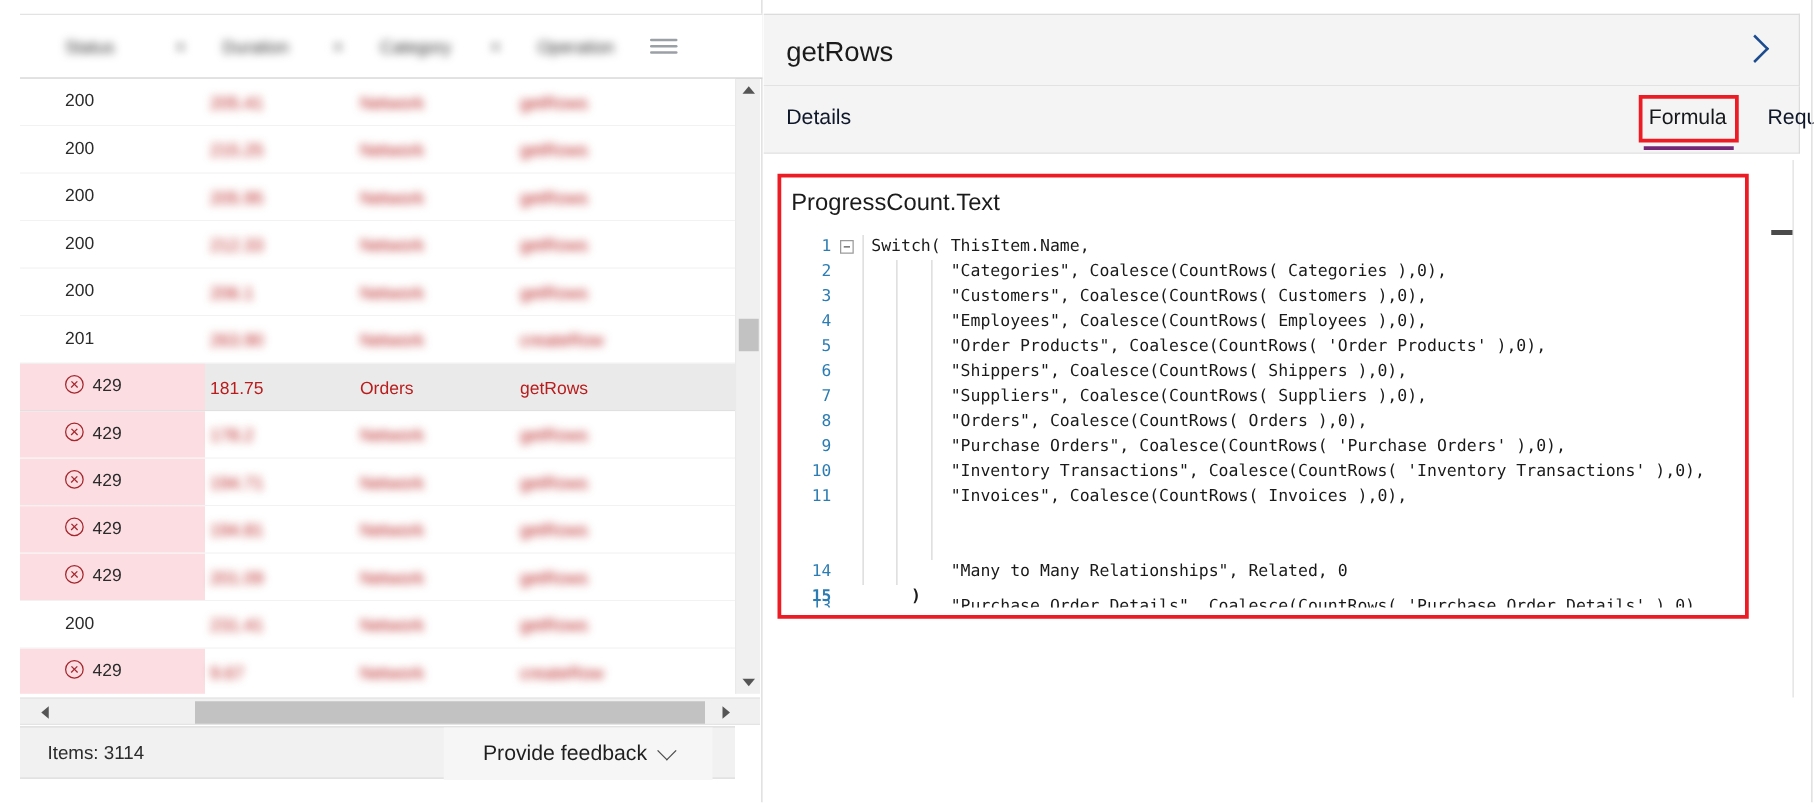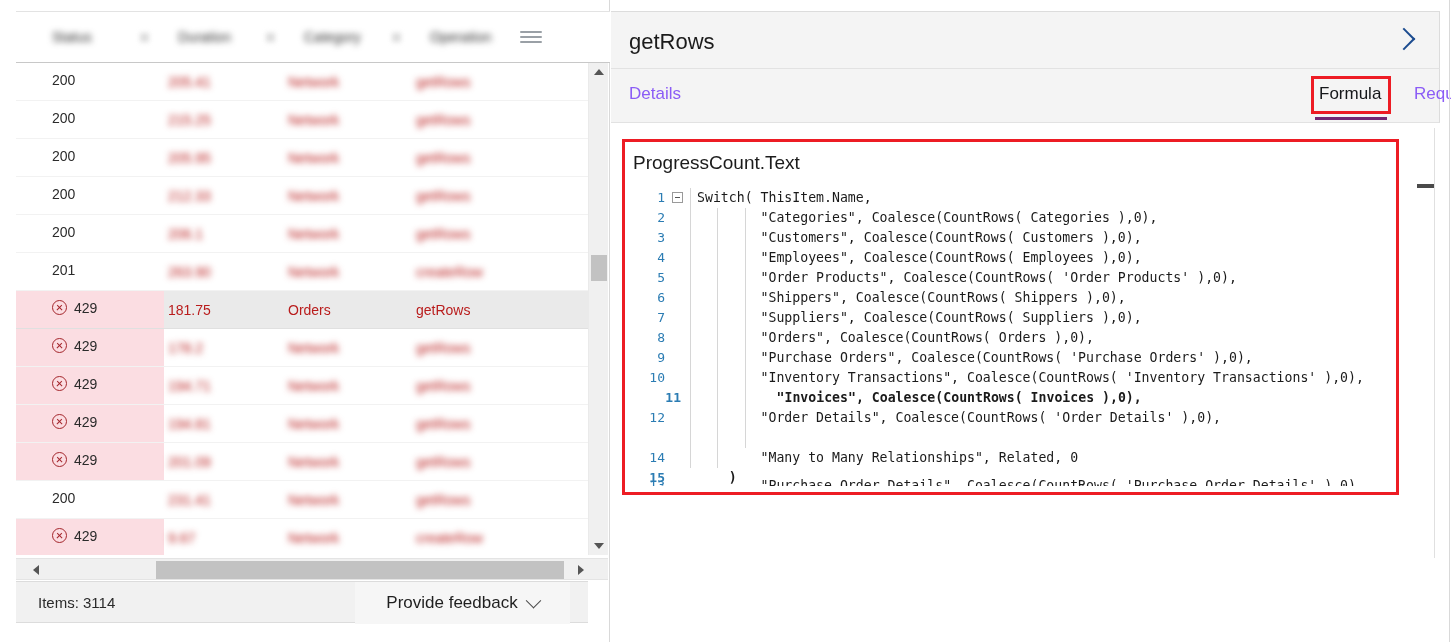--- a/index.html
+++ b/index.html
@@ -252,21 +252,21 @@
     left: 0; top: 69px;
     width: 829px; height: 54px;
     background: #f4f4f4;
     border-bottom: 1px solid #e2e2e2;
     border-right: 1px solid #dcdcdc;
   }
   .tab {
     position: absolute;
     top: 15px;
     font-size: 17px;
-    color: #8b5cf6;
+    color: #0f172a;
     white-space: nowrap;
     cursor: pointer;
   }
   .tab.active { color: #15171a; }
   #tab-underline {
     position: absolute;
     left: 704px; top: 48px;
     width: 72px; height: 3px;
     background: #742774;
   }
@@ -559,22 +559,21 @@
       <div class="code-line" style="top: 0px; position: absolute; left: 0px; width: 100%;"><span class="ln">1</span><span class="code-txt">Switch( ThisItem.Name,</span></div>
           <div class="code-line" style="top: 20px; position: absolute; left: 0px; width: 100%;"><span class="ln">2</span><span class="code-txt">        "Categories", Coalesce(CountRows( Categories ),0),</span></div>
           <div class="code-line" style="top: 40px; position: absolute; left: 0px; width: 100%;"><span class="ln">3</span><span class="code-txt">        "Customers", Coalesce(CountRows( Customers ),0),</span></div>
           <div class="code-line" style="top: 60px; position: absolute; left: 0px; width: 100%;"><span class="ln">4</span><span class="code-txt">        "Employees", Coalesce(CountRows( Employees ),0),</span></div>
           <div class="code-line" style="top: 80px; position: absolute; left: 0px; width: 100%;"><span class="ln">5</span><span class="code-txt">        "Order Products", Coalesce(CountRows( 'Order Products' ),0),</span></div>
           <div class="code-line" style="top: 100px; position: absolute; left: 0px; width: 100%;"><span class="ln">6</span><span class="code-txt">        "Shippers", Coalesce(CountRows( Shippers ),0),</span></div>
           <div class="code-line" style="top: 120px; position: absolute; left: 0px; width: 100%;"><span class="ln">7</span><span class="code-txt">        "Suppliers", Coalesce(CountRows( Suppliers ),0),</span></div>
           <div class="code-line" style="top: 140px; position: absolute; left: 0px; width: 100%;"><span class="ln">8</span><span class="code-txt">        "Orders", Coalesce(CountRows( Orders ),0),</span></div>
           <div class="code-line" style="top: 160px; position: absolute; left: 0px; width: 100%;"><span class="ln">9</span><span class="code-txt">        "Purchase Orders", Coalesce(CountRows( 'Purchase Orders' ),0),</span></div>
           <div class="code-line" style="top: 180px; position: absolute; left: 0px; width: 100%;"><span class="ln">10</span><span class="code-txt">        "Inventory Transactions", Coalesce(CountRows( 'Inventory Transactions' ),0),</span></div>
-          <div class="code-line" style="top: 200px; position: absolute; left: 16px; width: 100%; font-weight: bold;"><span class="ln">11</span><span class="code-txt">        "Invoices", Coalesce(CountRows( Invoices ),0),</span></div>
-          <div class="code-line" style="top: 220px; position: absolute; left: 0px; width: 100%;"><span class="ln">12</span><span class="code-txt">        "Order Details", Coalesce(CountRows( 'Order Details' ),0),</span></div>
+          <div class="code-line" style="top: 200px; position: absolute; left: 0px; width: 100%;"><span class="ln">11</span><span class="code-txt">        "Invoices", Coalesce(CountRows( Invoices ),0),</span></div>
           <div class="code-line" style="top: 240px; position: absolute; left: 0px; width: 100%; margin-top: 48px;"><span class="ln">13</span><span class="code-txt">        "Purchase Order Details", Coalesce(CountRows( 'Purchase Order Details' ),0),</span></div>
           <div class="code-line" style="top: 260px; position: absolute; left: 0px; width: 100%;"><span class="ln">14</span><span class="code-txt">        "Many to Many Relationships", Related, 0</span></div>
           <div class="code-line" style="top: 280px; position: absolute; left: 0px; width: 100%; font-weight: bold;"><span class="ln">15</span><span class="code-txt">    )</span></div>
         </div>
     </div>
 
     <div id="panel-scroll"></div>
     <div id="panel-scroll-thumb"></div>
     <div id="panel-right-edge"></div>
   </div>

